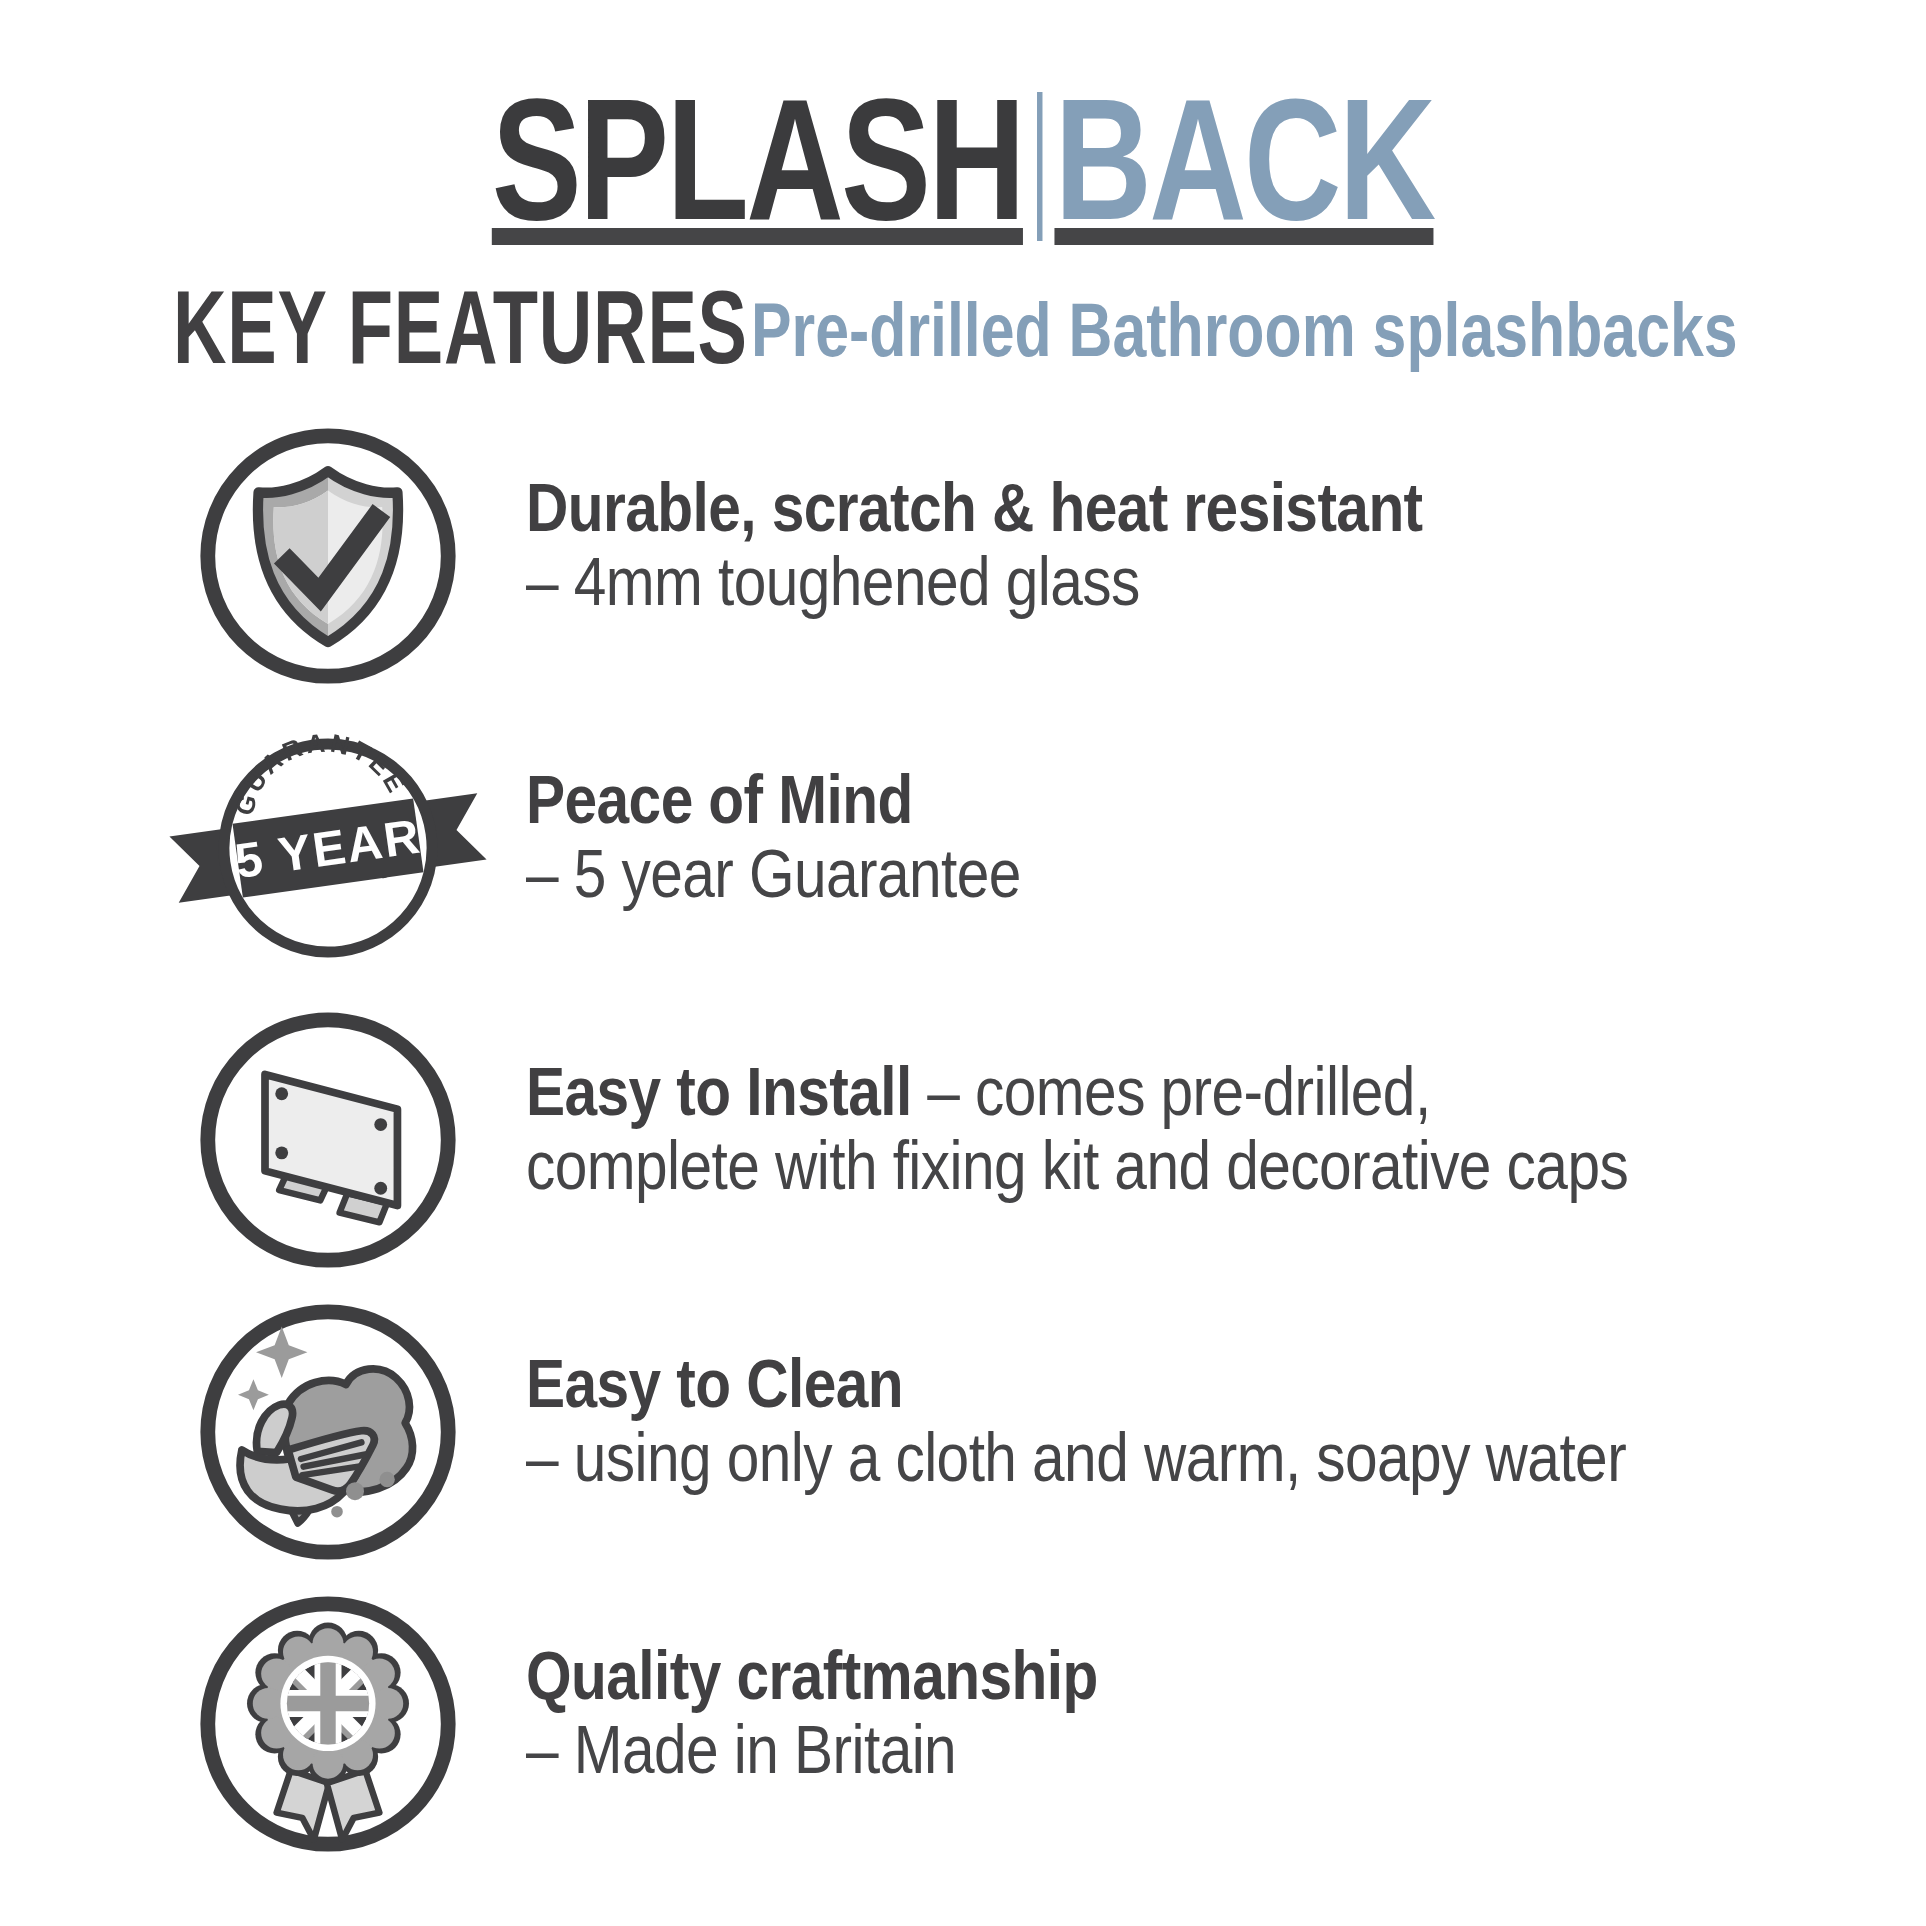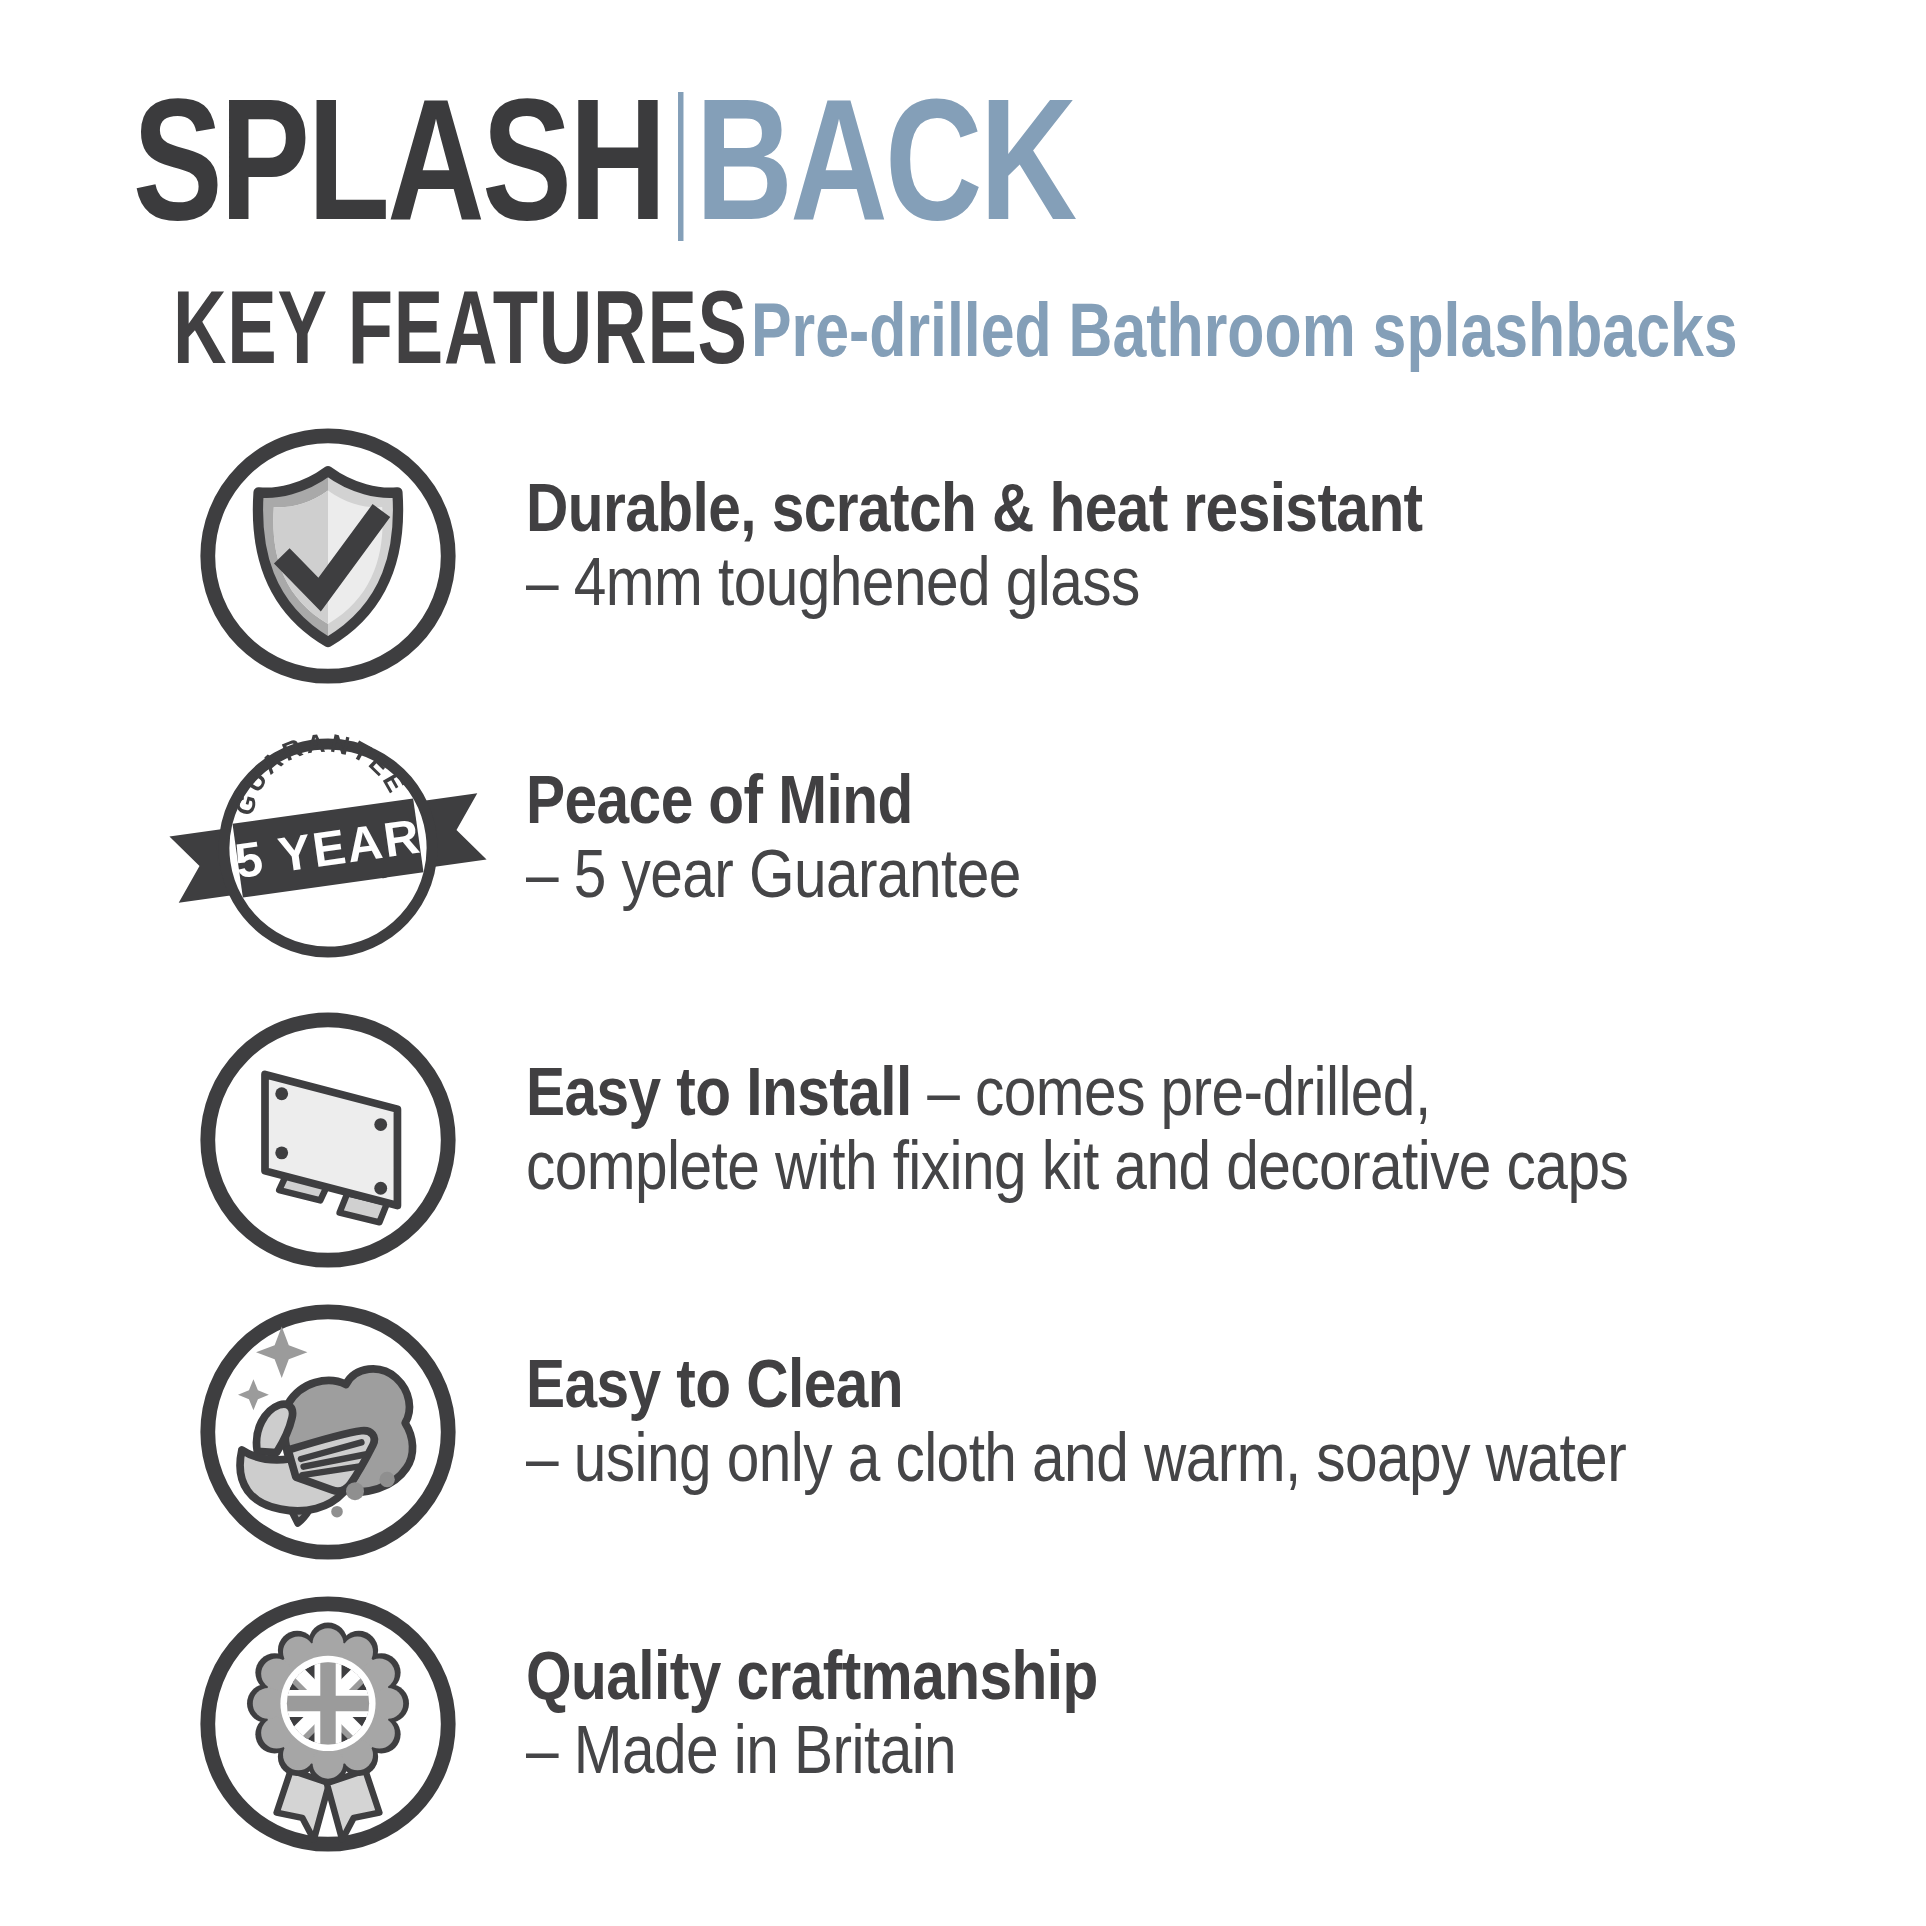--- a/index.html
+++ b/index.html
@@ -1,20 +1,20 @@
 <!DOCTYPE html>
 <html style="font-size:10.3px"><head>
 <meta charset="utf-8">
 <style>
   html,body{margin:0;padding:0;background:#ffffff;}
   #canvas{position:relative;width:1926px;height:1926px;background:#ffffff;overflow:hidden;
           font-family:"Liberation Sans","DejaVu Sans",sans-serif;color:#454547;}
 
   
-  .logo-row{position:absolute;top:73px;left:0;width:1926px;display:flex;justify-content:flex-start;}
+  .logo-row{position:absolute;top:73px;left:0;width:1926px;display:flex;justify-content:center;text-decoration:underline;}
   .logo-inner{display:flex;align-items:center;transform:scaleX(0.78);transform-origin:center;line-height:1;}
   .logo-part{font-size:173px;font-weight:bold;letter-spacing:-0.02em;white-space:nowrap;}
   .logo-splash{color:#3b3b3d;}
   .logo-back{color:#849fb8;}
   .logo-bar{width:7px;height:149px;background:#849fb8;margin:14px 15.4px 0 18px;}
 
   
   .kf-title{position:absolute;left:173px;top:276px;font-size:103px;font-weight:bold;color:#414042;
             line-height:1;white-space:nowrap;transform:scaleX(0.72);transform-origin:0 0;letter-spacing:0.01em;}
   .kf-sub{position:absolute;left:751px;top:292px;font-size:76px;font-weight:bold;color:#849fb8;

